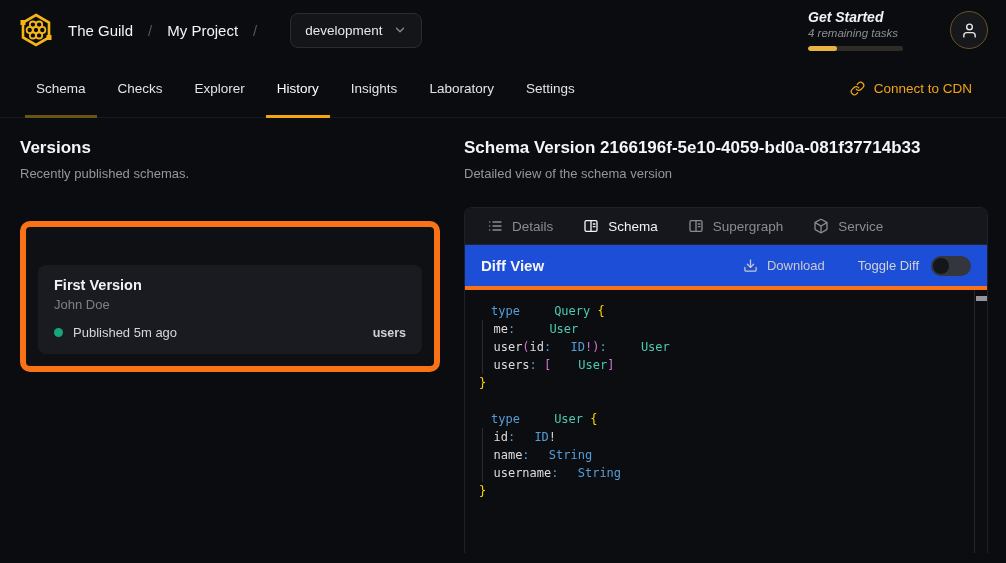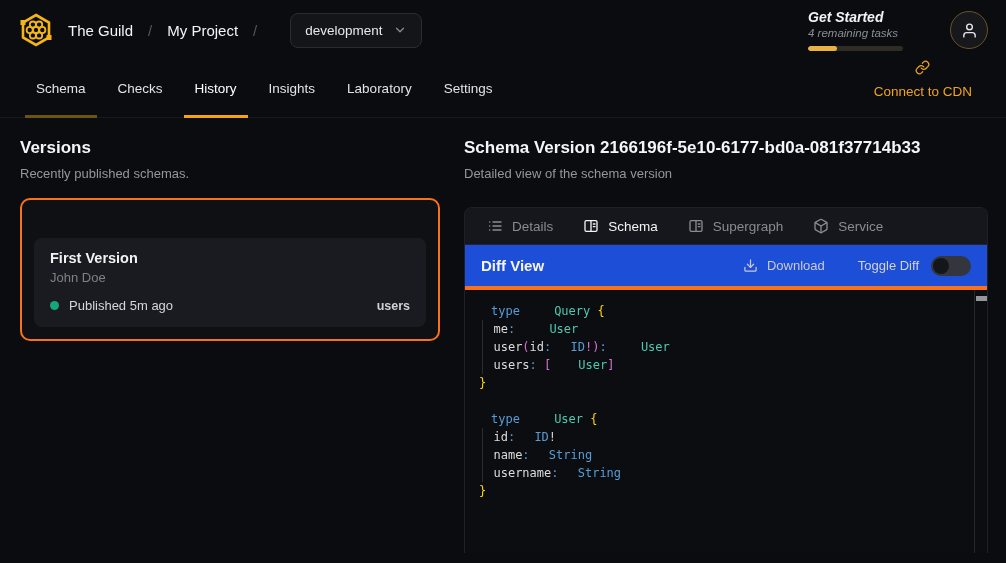--- a/index.html
+++ b/index.html
@@ -40,27 +40,27 @@
   .nav { position:absolute; top:60px; left:0; right:0; height:58px;
     display:flex; align-items:stretch; padding-left:25px;
     border-bottom:1px solid #17191f; }
   .nav-tab { position:relative; display:flex; align-items:center; padding:0 11px;
     margin-right:10px; font-size:13.5px; color:#e3e3e6; cursor:pointer; }
   .nav-tab .underline { position:absolute; left:0; right:0; bottom:-1px; height:3px; }
   .nav-tab.dim-active .underline { background:#6b5315; }
   .nav-tab.active { color:#ffffff; }
   .nav-tab.active .underline { background:#f3a40e; }
   .cdn-link { margin-left:auto; margin-right:34px; display:flex; align-items:center;
-    gap:9px; font-size:13.5px; font-weight:500; color:#f1a418; cursor:pointer;flex-direction:column; }
+    gap:9px; font-size:13.5px; font-weight:500; color:#f1a418; cursor:pointer; }
 
   
   .left-col { position:absolute; left:20px; top:138px; width:420px; }
   .section-title { font-size:17px; font-weight:700; color:#f5f5f7; }
   .section-sub { margin-top:8px; font-size:13px; color:#95969c; }
-  .versions-card { margin-top:17px; background:#0f1014; border:2px solid #f97316;
+  .versions-card { margin-top:40px; background:#0f1014; border:6px solid #f97316;
     border-radius:10px; padding:38px 12px 12px 12px; }
   .version-item { background:#1a1b20; border-radius:8px; padding:12px 16px 14px 16px; cursor:pointer; }
   .vi-name { font-size:14.5px; font-weight:600; color:#f2f2f4; }
   .vi-author { margin-top:4px; font-size:13px; color:#7f8086; }
   .vi-row { margin-top:13px; display:flex; align-items:center; }
   .vi-dot { width:9px; height:9px; border-radius:50%; background:#17a57c; margin-right:10px; }
   .vi-status { font-size:13px; color:#d5d6d9; }
   .vi-service { margin-left:auto; font-size:12.5px; font-weight:700; color:#cfd0d4; }
 
   
@@ -146,20 +146,24 @@
 
   <div class="nav">
     <div class="nav-tab dim-active">
         <span>Schema</span>
         <span class="underline"></span>
       </div>
     <div class="nav-tab">
         <span>Checks</span>
         <span class="underline"></span>
       </div>
+    <div class="nav-tab">
+        <span>Explorer</span>
+        <span class="underline"></span>
+      </div>
     <div class="nav-tab active">
         <span>History</span>
         <span class="underline"></span>
       </div>
     <div class="nav-tab">
         <span>Insights</span>
         <span class="underline"></span>
       </div>
     <div class="nav-tab">
         <span>Laboratory</span>
@@ -188,21 +192,21 @@
         <div class="vi-row">
           <span class="vi-dot"></span>
           <span class="vi-status">Published 5m ago</span>
           <span class="vi-service">users</span>
         </div>
       </div>
     </div>
   </div>
 
   <div class="right-col">
-    <div class="section-title">Schema Version 2166196f-5e10-6177-bd0a-081f37714b33</div>
+    <div class="section-title">Schema Version 2166196f-5e10-4059-bd0a-081f37714b33</div>
     <div class="section-sub">Detailed view of the schema version</div>
 
     <div class="panel">
 
       <div class="panel-tabs">
         <div class="ptab">
           <svg width="16" height="16" viewBox="0 0 24 24" fill="none" stroke="currentColor" stroke-width="2" stroke-linecap="round">
               <circle cx="4" cy="6" r="1.2" fill="currentColor" stroke="none"></circle>
               <circle cx="4" cy="12" r="1.2" fill="currentColor" stroke="none"></circle>
               <circle cx="4" cy="18" r="1.2" fill="currentColor" stroke="none"></circle>

